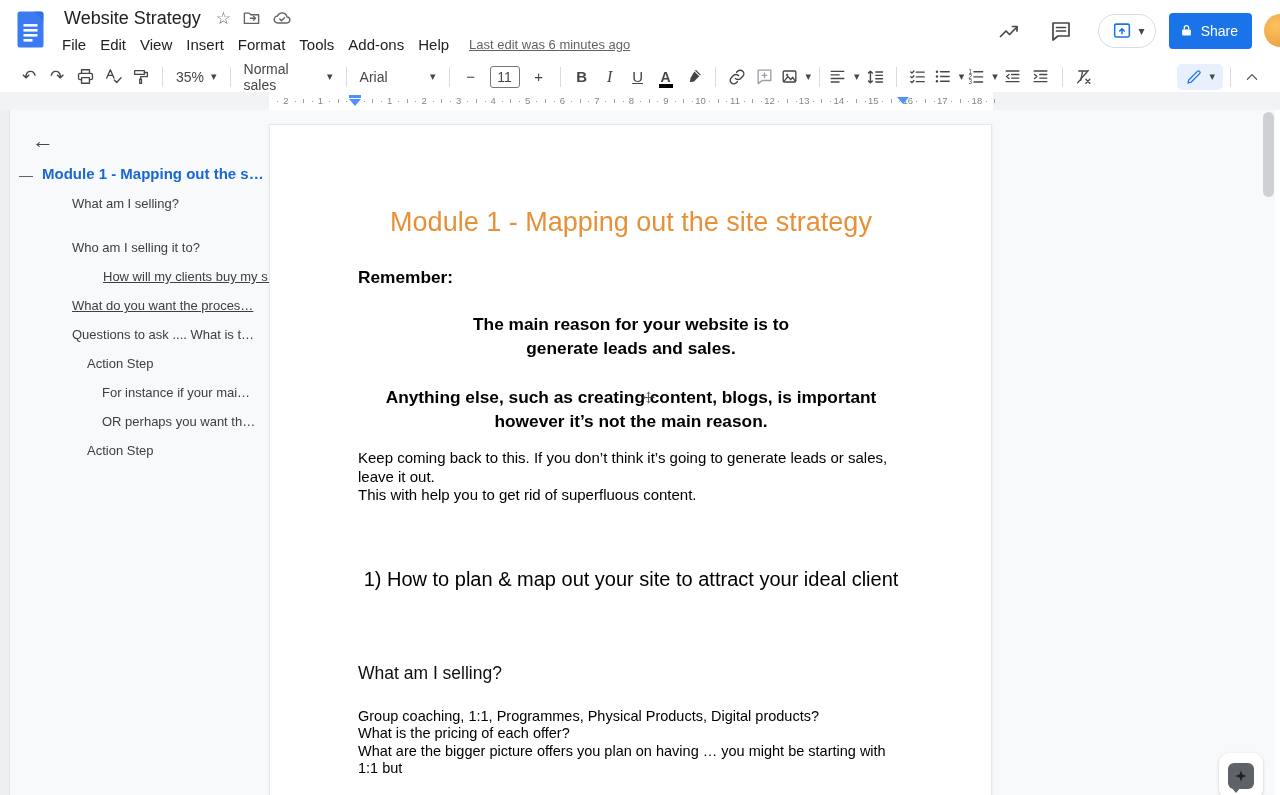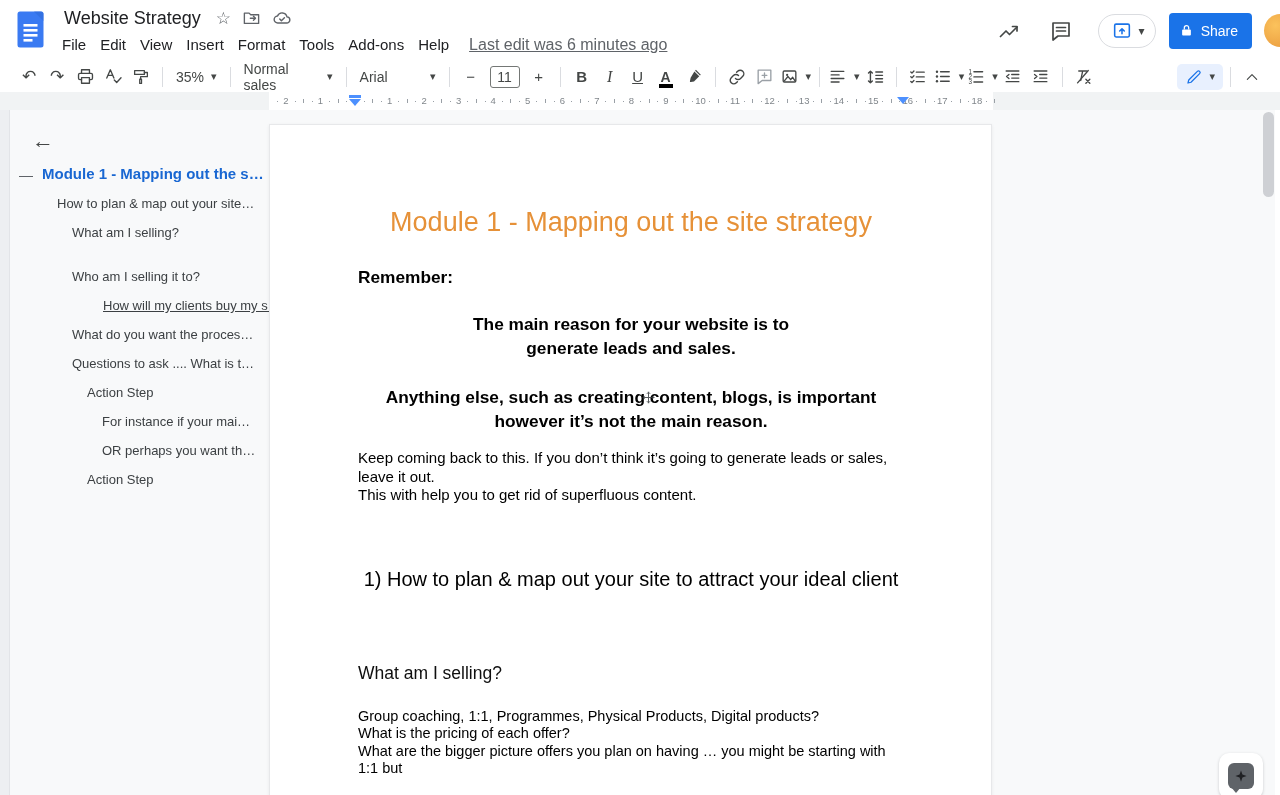--- a/index.html
+++ b/index.html
@@ -10,21 +10,21 @@
   
   header { position:absolute; top:0; left:0; width:100%; height:61px; background:#fff; }
   .logo { position:absolute; left:17px; top:11px; width:27px; height:37px; }
   .head-main { position:absolute; left:62px; top:8px; }
   .title-row { display:flex; align-items:flex-start; height:24px; }
   .doc-title { font-size:18px; color:#202124; padding:0 2px; }
   .title-ic { color:#5f6368; margin-left:11px; display:flex; align-items:center; }
   .star { font-size:17px; margin-left:13px; color:#5f6368; }
   .menu { display:flex; align-items:center; margin-top:3px; margin-left:-7px; }
   .menu-item { font-size:15px; color:#202124; padding:1px 7px; border-radius:4px; cursor:default; }
-  .last-edit { font-size:16px; color:#5f6368; text-decoration:underline; margin-left:13px; white-space:nowrap; }
+  .last-edit { font-size:13px; color:#5f6368; text-decoration:underline; margin-left:13px; white-space:nowrap; }
   .head-right { position:absolute; right:0; top:0; height:61px; display:flex; align-items:center; }
   .hr-ic { color:#444746; width:26px; height:26px; display:flex; align-items:center; justify-content:center; }
   .stats-ic { margin-right:26px; }
   .comment-ic { margin-right:24px; }
   .present-pill { height:34px; border:1px solid #dadce0; border-radius:17px; display:flex;
     align-items:center; padding:0 10px 0 12px; margin-right:13px; background:#fff; }
   .present-pill .caret { color:#444746; font-size:12px; margin-left:6px; }
   .share-btn { height:36px; background:#1a73e8; color:#fff; border:none; border-radius:4px;
     display:flex; align-items:center; padding:0 14px 0 10px; font-size:14px; font-weight:500;
     font-family:inherit; margin-right:12px; }
@@ -429,25 +429,24 @@
       <span class="dot" style="left: 985.537px;"></span>
     </div>
 
   <div id="content">
     <div class="left-strip"></div>
 
     <aside id="outline">
       <div class="back-arrow">←</div>
       <div id="outline-items">
           <div class="ol-item active" style="padding-left: 31px;"><span class="dash" style="left: 8px;">—</span><span>Module 1 - Mapping out the s…</span></div>
-          <div class="ol-item" style="padding-left: 46px;"><span>How to plan &amp; map out your site…</span></div>
           <div class="ol-item" style="padding-left: 61px;"><span>What am I selling?</span></div>
           <div class="ol-item" style="padding-left: 61px; margin-top: 28px;"><span>Who am I selling it to?</span></div>
           <div class="ol-item" style="padding-left: 92px; text-decoration: underline;"><span>How will my clients buy my s…</span></div>
-          <div class="ol-item" style="padding-left: 61px;"><span>What do you want the proces…</span></div>
+          <div class="ol-item" style="padding-left: 61px; text-decoration: underline;"><span>What do you want the proces…</span></div>
           <div class="ol-item" style="padding-left: 61px;"><span>Questions to ask .... What is t…</span></div>
           <div class="ol-item" style="padding-left: 76px;"><span>Action Step</span></div>
           <div class="ol-item" style="padding-left: 91px;"><span>For instance if your mai…</span></div>
           <div class="ol-item" style="padding-left: 91px;"><span>OR perhaps you want th…</span></div>
           <div class="ol-item" style="padding-left: 76px;"><span>Action Step</span></div>
         </div>
     </aside>
 
     <div id="page">
       <div class="doc-h1">Module 1 - Mapping out the site strategy</div>

